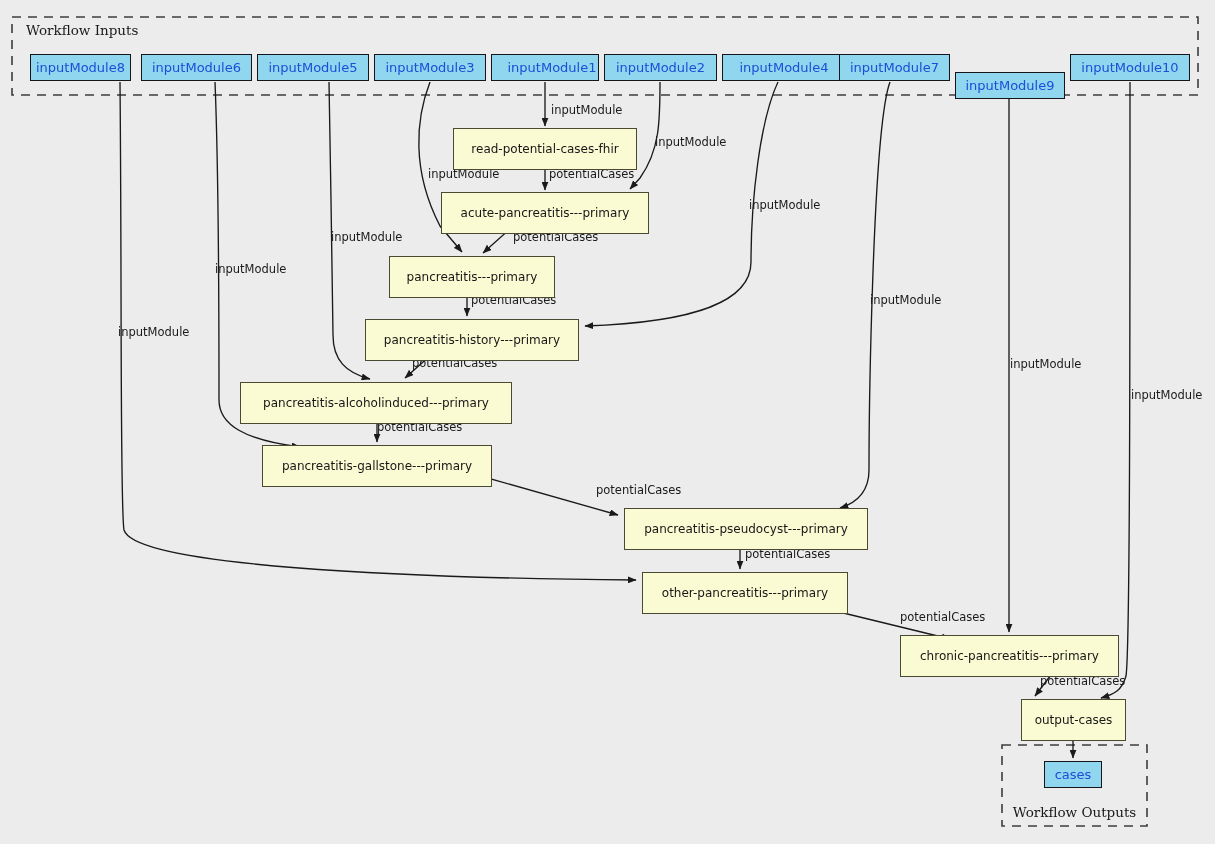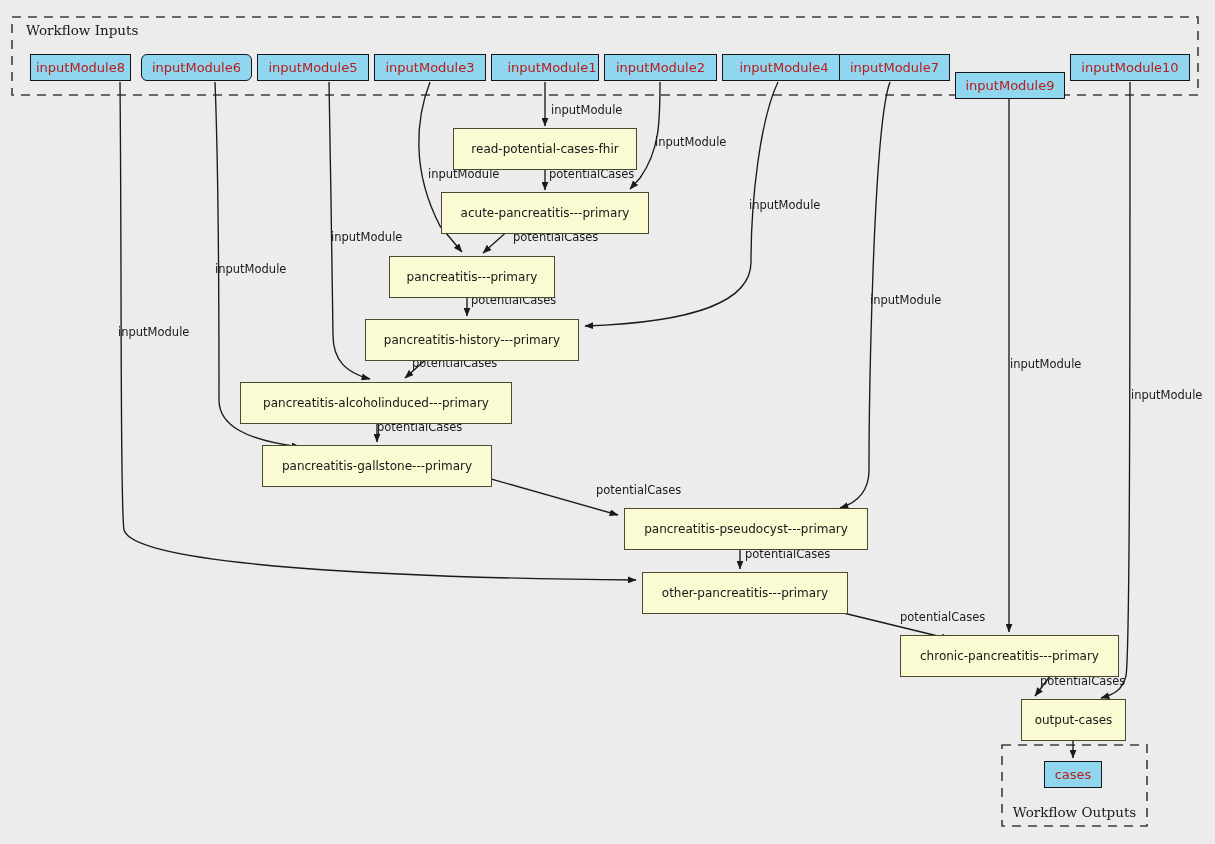--- a/index.html
+++ b/index.html
@@ -61,21 +61,21 @@
   .node-process {
     background: #fbfbd3;
     border: 1.5px solid #4a4a33;
     color: #171717;
     font-size: 12px;
     height: 42px;
   }
   .node-io {
     background: #8fd6ee;
     border: 1.6px solid #15161a;
-    color: #b91c1c;
+    color: #1d4ed8;
     font-size: 13px;
     height: 27px;
   }
 </style>
 </head>
 <body>
 
 <div id="canvas">
 
   <svg class="graph" viewBox="0 0 1215 844" xmlns="http://www.w3.org/2000/svg">
@@ -131,21 +131,21 @@
         <path class="edge-path" d="M 1130,82 C 1130,350 1130,650 1126,676 C 1122,690 1115,694 1101,698" marker-end="url(#arrowhead)"></path>
         <text class="edge-label" x="1131" y="399">inputModule</text>
         <path class="edge-path" d="M 1073,727 L 1073,758" marker-end="url(#arrowhead)"></path>
       </g>
   </svg>
 
   <div id="nodes-layer">
       <div class="node-box node-io" style="left: 30px; top: 54px; width: 101px;">
         <span>inputModule8</span>
       </div>
-      <div class="node-box node-io" style="left: 141px; top: 54px; width: 111px; border-radius: 6px;">
+      <div class="node-box node-io" style="left: 141px; top: 54px; width: 111px;">
         <span>inputModule6</span>
       </div>
       <div class="node-box node-io" style="left: 257px; top: 54px; width: 112px;">
         <span>inputModule5</span>
       </div>
       <div class="node-box node-io" style="left: 374px; top: 54px; width: 112px;">
         <span>inputModule3</span>
       </div>
       <div class="node-box node-io" style="left: 491px; top: 54px; width: 108px; padding-left: 14px;">
         <span>inputModule1</span>

